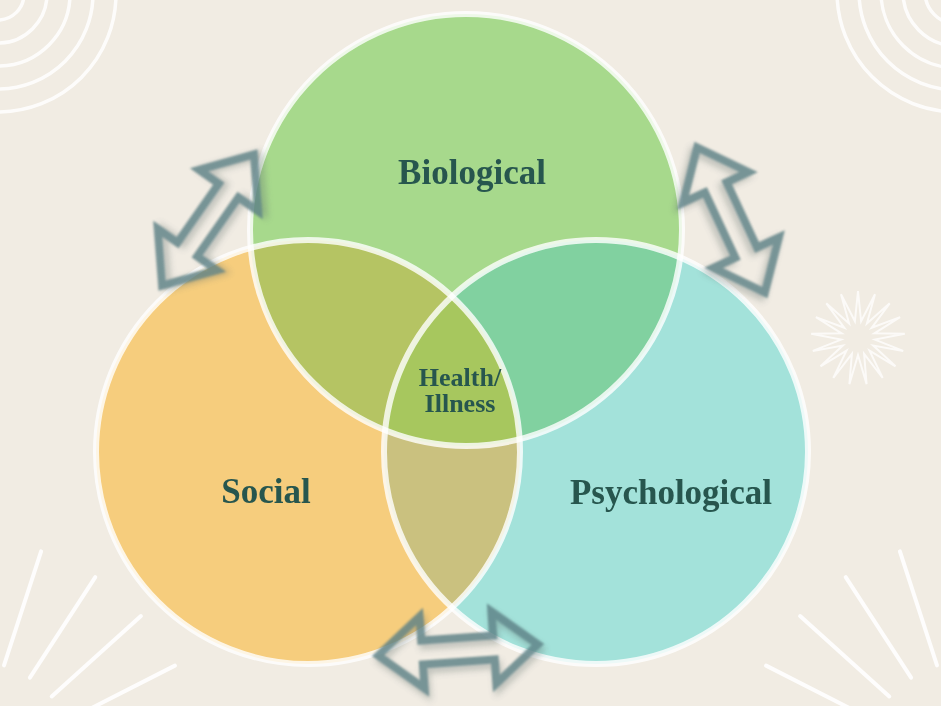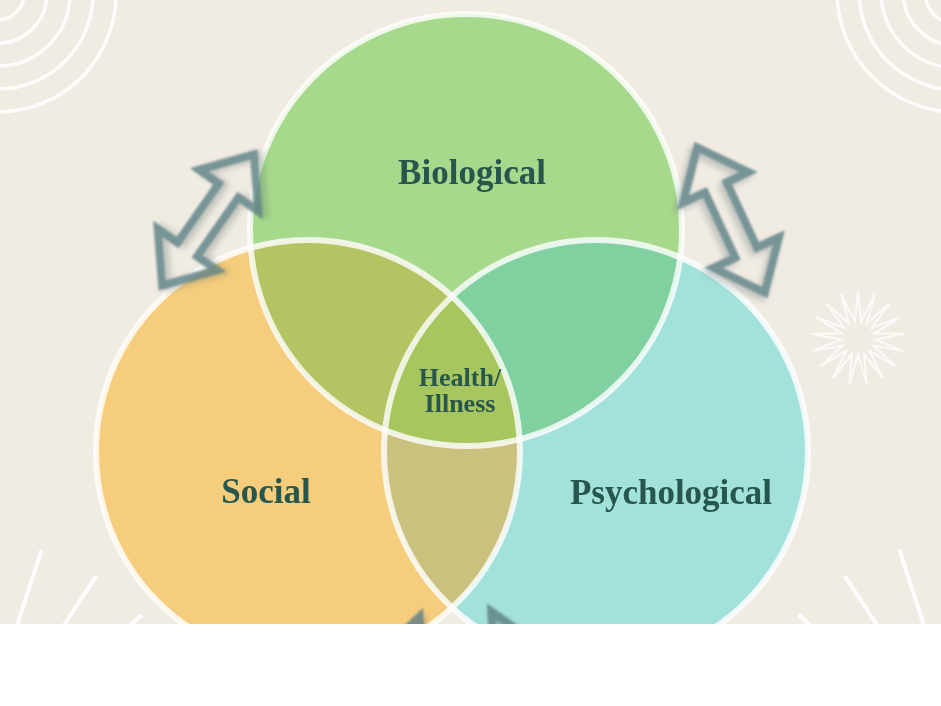--- a/index.html
+++ b/index.html
@@ -1,18 +1,18 @@
 <!DOCTYPE html>
 <html><head>
 <meta charset="utf-8">
 <style>
   html,body{margin:0;padding:0;}
   .page{
     position:relative;
-    width:941px;height:624px;
+    width:941px;height:706px;
     overflow:hidden;
     font-family:"Liberation Serif","DejaVu Serif",serif;
   }
   svg{display:block;position:absolute;top:0;left:0;}
   .deco{stroke:rgba(255,255,255,0.85);fill:none;}
   .deco-thin{stroke:rgba(255,255,255,0.75);fill:none;}
   .ray{stroke:rgba(255,255,255,0.9);stroke-width:4;stroke-linecap:round;}
   .circle-outline{fill:none;stroke:rgba(255,255,255,0.8);stroke-width:6;}
   .outlines{filter:blur(0.6px);}
   .arrow{

